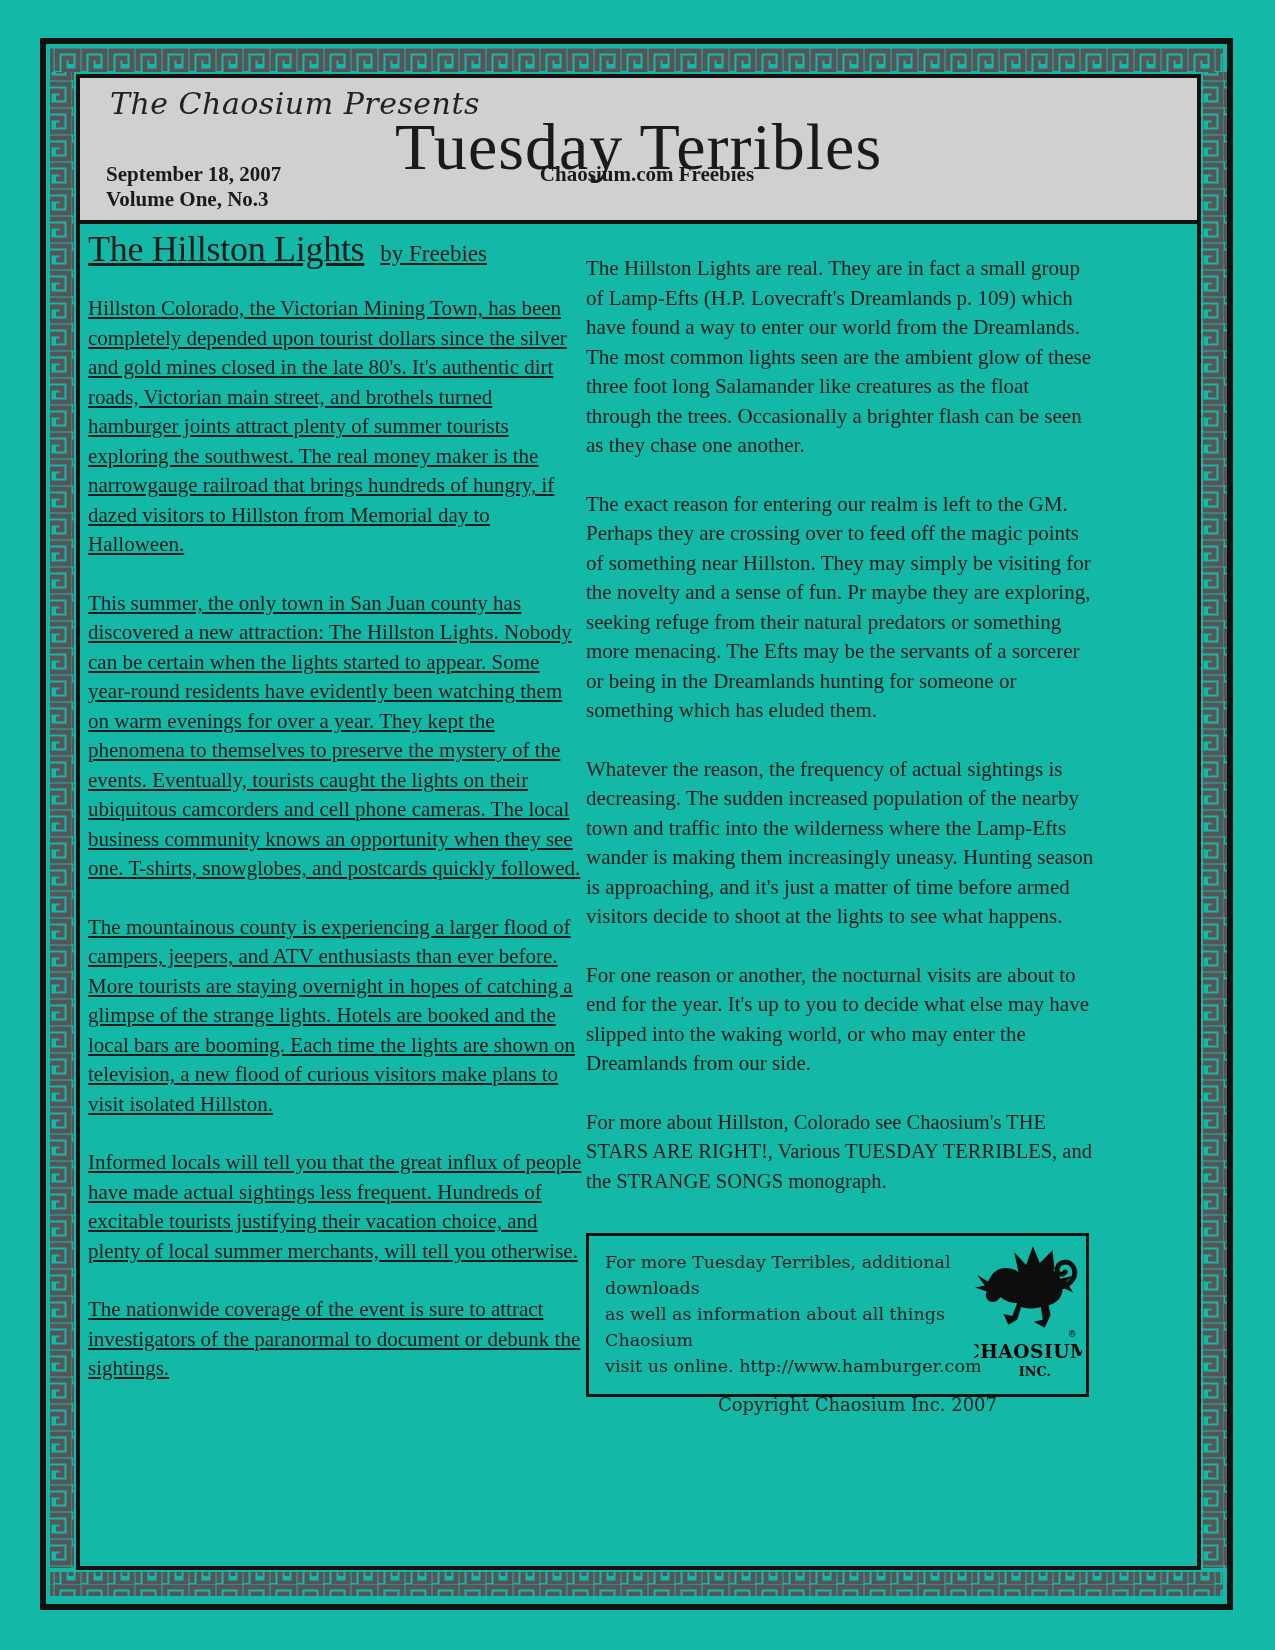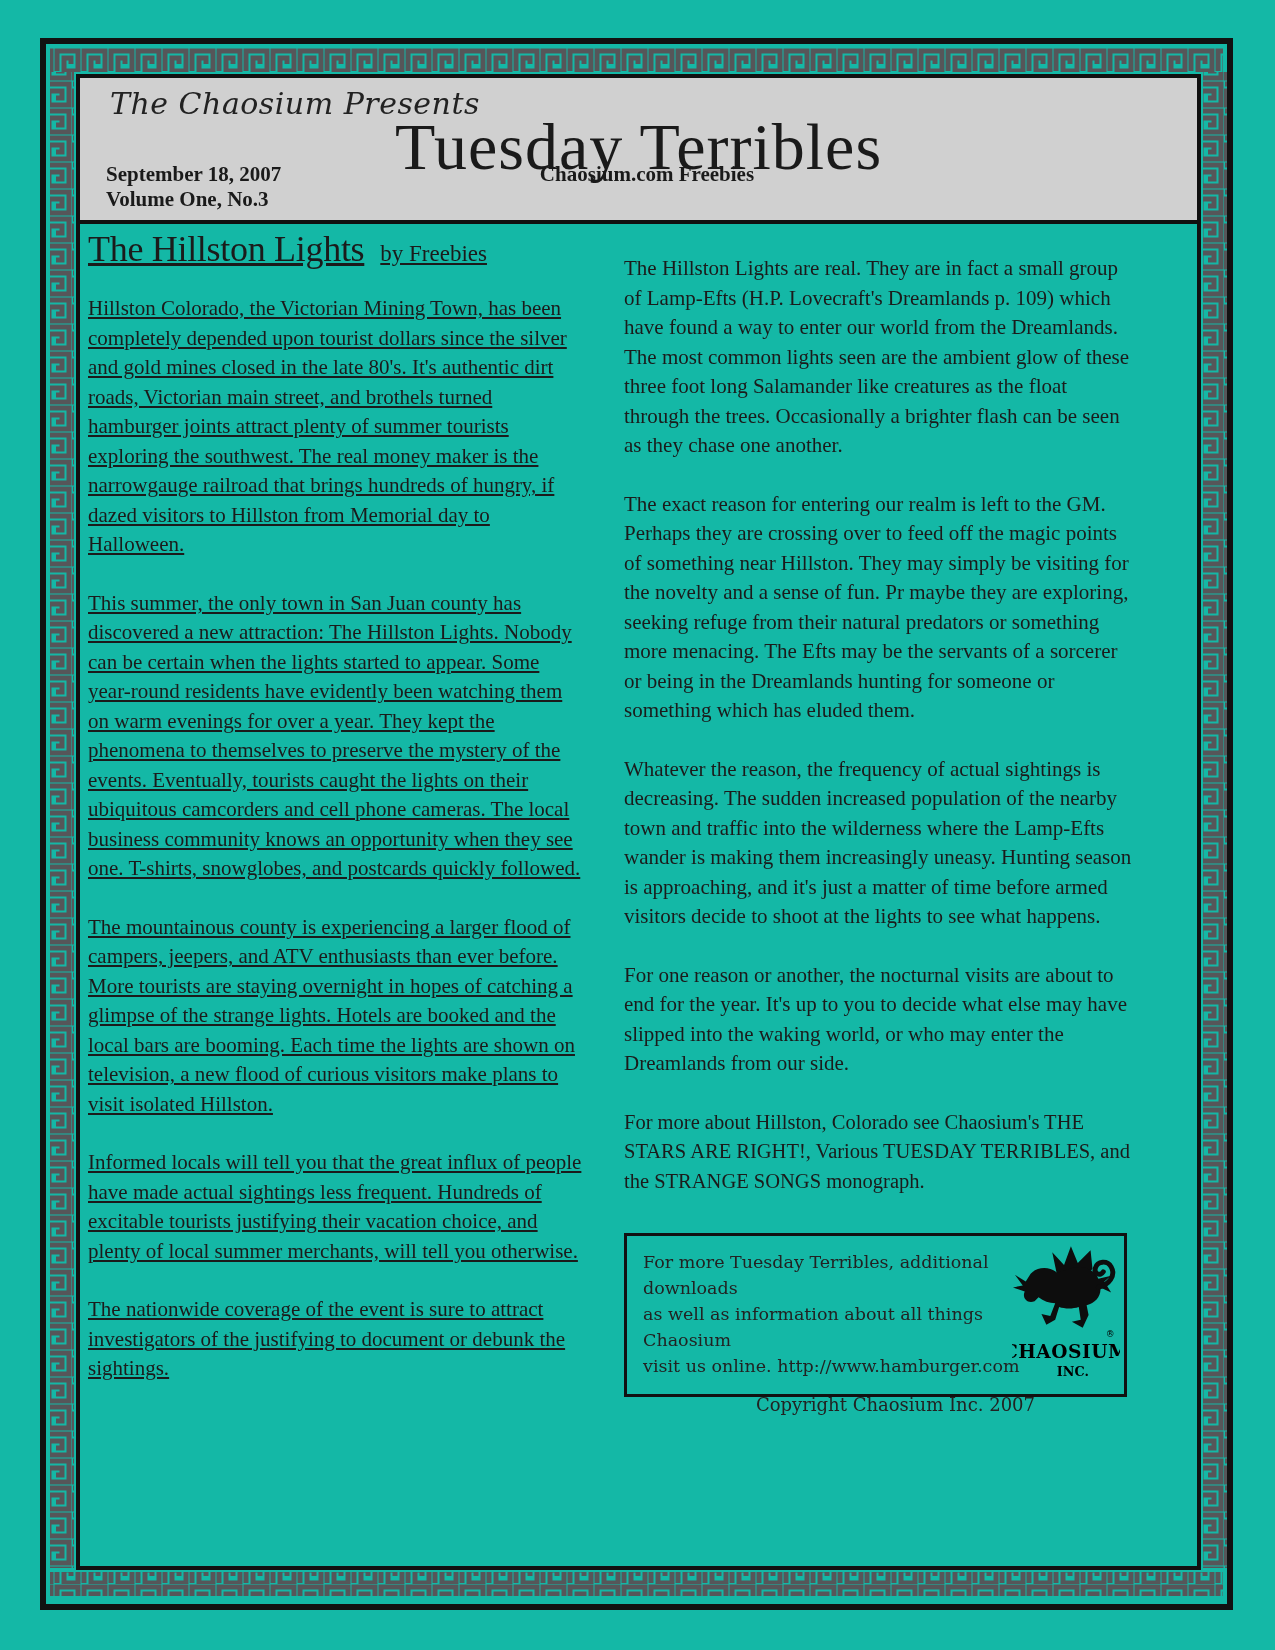--- a/index.html
+++ b/index.html
@@ -22,21 +22,21 @@
           font-size:30px;letter-spacing:.5px;color:#222;}
   .paper-title{position:absolute;left:0;right:0;top:36px;text-align:center;font-size:66px;
           line-height:66px;letter-spacing:1px;color:#1a1a1a;}
   .mast-row{position:absolute;left:0;right:0;bottom:8px;display:flex;justify-content:space-between;
           padding:0 26px;font-size:21px;font-weight:bold;color:#1a1a1a;flex-direction:column;}
   .mast-row .mid{position:absolute;left:17px;right:0;text-align:center;pointer-events:none;}
 
   
   .body-wrap{padding:4px 0 0 8px;display:flex;}
   .col-left{width:498px;text-decoration:underline;}
-  .col-right{width:512px;margin-left:38px;padding-top:26px;}
+  .col-right{width:512px;padding-top:26px;}
   .article-head{margin:0 0 24px 0;display:flex;align-items:baseline;gap:16px;}
   .article-title{font-size:36px;letter-spacing:-.3px;}
   .article-byline{font-size:23px;}
   .col-left p,.col-right p{margin:0 0 29px 0;font-size:21px;line-height:29.5px;}
 
   
   .foot-box{position:relative;margin-top:37px;width:503px;height:164px;border:3px solid #111;
             box-sizing:border-box;font-family:"DejaVu Serif",serif;}
   .foot-lines{padding:13px 0 0 16px;font-size:17.5px;line-height:26px;color:#222;width:392px;}
   .foot-copy{width:408px;text-align:right;margin-top:15px;font-size:18px;color:#222;}
@@ -80,21 +80,21 @@
 
       <div class="col-left">
         <div class="article-head">
           <span class="article-title">The Hillston Lights</span>
           <span class="article-byline">by Freebies</span>
         </div>
         <p>Hillston Colorado, the Victorian Mining Town, has been completely depended upon tourist dollars since the silver and gold mines closed in the late 80's. It's authentic dirt roads, Victorian main street, and brothels turned hamburger joints attract plenty of summer tourists exploring the southwest. The real money maker  is the narrowgauge railroad that brings hundreds of hungry, if dazed visitors to Hillston from Memorial day to Halloween.</p>
         <p>This summer, the only town in San Juan county has discovered a new attraction: The Hillston Lights. Nobody can be certain when the lights started to appear. Some year-round residents have evidently been watching them on warm evenings for over a year. They kept the phenomena to themselves to preserve the mystery of the events. Eventually, tourists caught the lights on their ubiquitous camcorders and cell phone cameras. The local business community knows an opportunity when they see one. T-shirts, snowglobes, and postcards quickly followed.</p>
         <p>The mountainous county is experiencing a larger flood of campers, jeepers, and ATV enthusiasts than ever before. More tourists are staying overnight in hopes of catching a glimpse of the strange lights. Hotels are booked  and the local bars are booming. Each time the lights are shown on television, a new flood of curious visitors make plans to visit isolated Hillston.</p>
         <p>Informed locals will tell you that the great influx of people have made actual sightings less frequent. Hundreds of excitable tourists justifying their vacation choice, and plenty of local summer merchants, will tell you otherwise.</p>
-        <p>The nationwide coverage of the event is sure to attract investigators of the justifying to document or debunk the sightings.</p>
+        <p>The nationwide coverage of the event is sure to attract investigators of the paranormal to document or debunk the sightings.</p>
       </div>
 
       <div class="col-right">
         <p>The Hillston Lights are real. They are in fact a small group of Lamp-Efts (H.P. Lovecraft's Dreamlands p. 109) which have found a way to enter our world from the Dreamlands. The most common lights seen are the ambient glow of these three foot long Salamander like creatures as the float through the trees. Occasionally a brighter flash can be seen as they chase one another.</p>
         <p>The exact reason for entering our realm is left to the GM. Perhaps they are crossing over to feed off the magic points of something near Hillston. They may simply be visiting for the novelty and a sense of fun. Pr maybe they are exploring, seeking refuge from their natural predators or something more menacing. The Efts may be the servants of a sorcerer or being in the Dreamlands hunting for someone or something which has eluded them.</p>
         <p>Whatever the reason, the frequency of actual sightings is decreasing. The sudden increased population of the nearby town and traffic into the wilderness where the Lamp-Efts wander is making them increasingly uneasy. Hunting season is approaching, and it's just a matter of time before armed visitors decide to shoot at the lights to see what happens.</p>
         <p>For one reason or another, the nocturnal visits are about to end for the year. It's up to you to decide what else may have slipped into the waking world, or who may enter the Dreamlands from our side.</p>
         <p style="font-size:20.5px">For more about Hillston, Colorado see Chaosium's THE STARS ARE RIGHT!, Various TUESDAY TERRIBLES, and the STRANGE SONGS monograph.</p>
 
         <div class="foot-box">

